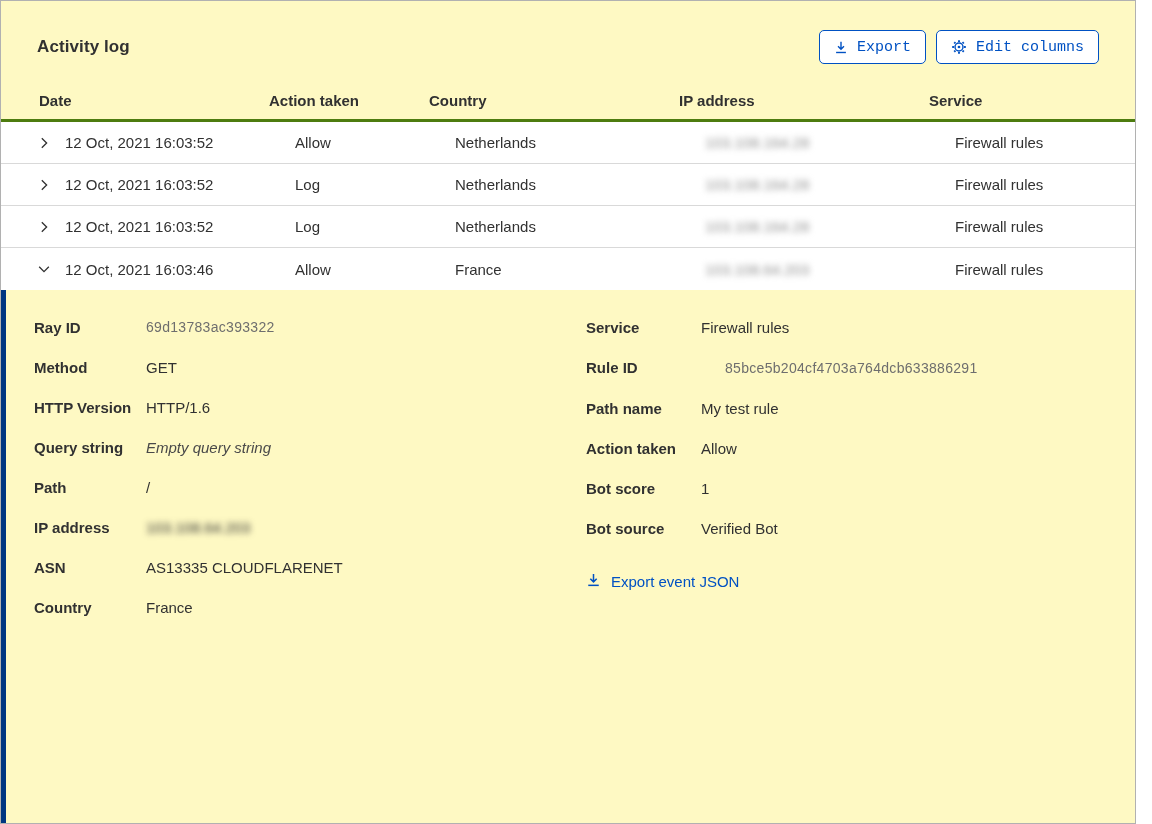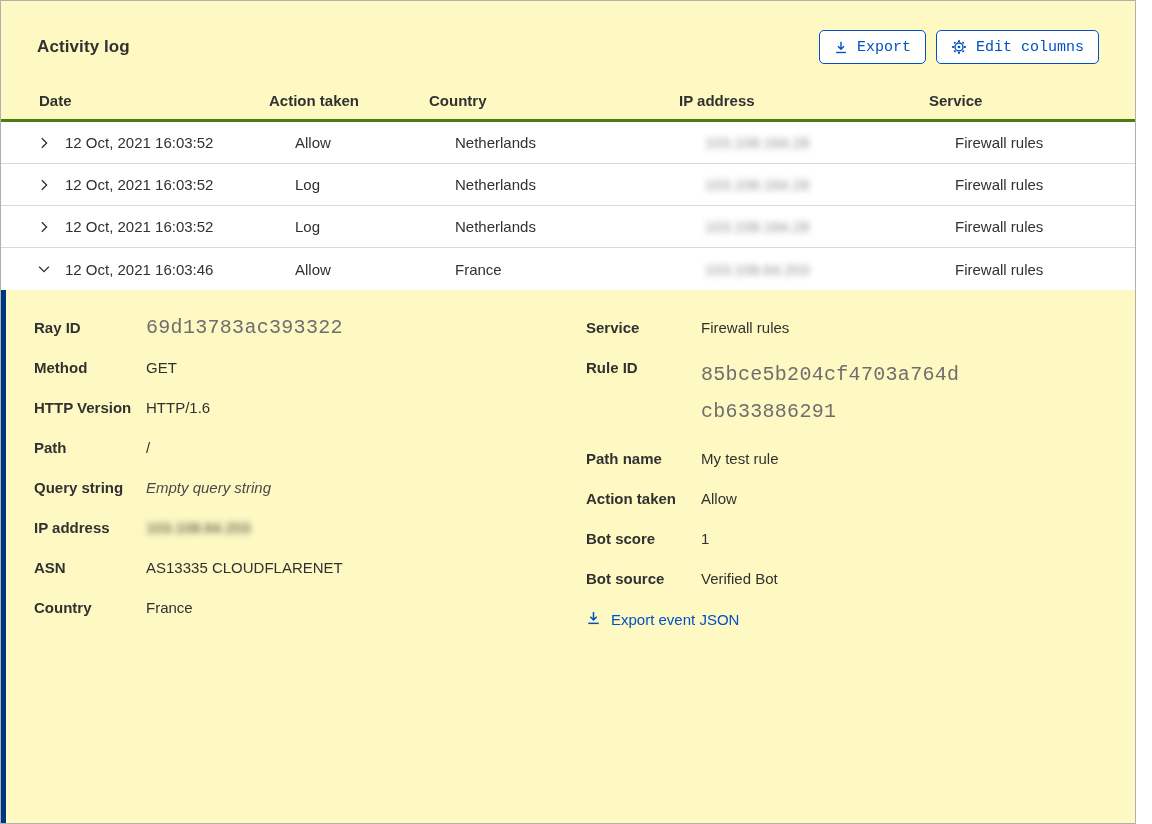--- a/index.html
+++ b/index.html
@@ -101,41 +101,42 @@
     display: flex;
     align-items: flex-start;
     margin-bottom: 17px;
     font-size: 15px;
     line-height: 23px;
   }
   .dlabel { font-weight: 700; color: #313131; flex: 0 0 112px; }
   .col-right .dlabel { flex: 0 0 115px; }
   .dvalue { color: #313131; }
   .mono {
-    font-family: Liberation Mono, monospace;
-    font-size: 20px;
+    font-family: Liberation Sans, sans-serif;
+    font-size: 14px;
     color: #6e6e6e;
     letter-spacing: 0.3px;
   }
   .wrap-id {
     max-width: 266px;
     word-break: break-all;
-    line-height: 37px;
+    line-height: 24px;
+    margin-left: 24px;
   }
   .italic { font-style: italic; color: #494949; }
   .ua-line { line-height: 23px; }
   .export-link {
     display: inline-flex;
     align-items: center;
     gap: 10px;
     color: #0051c3;
     font-size: 15px;
     text-decoration: none;
     cursor: pointer;
-    margin-top: 3px;
+    margin-top: 15px;
   }
 </style>
 </head>
 <body>
 
 <div class="frame">
 
   <div class="topbar">
     <div class="page-title">Activity log</div>
     <div class="btn-group">
@@ -233,26 +234,26 @@
       </div>
       <div class="ditem">
         <div class="dlabel">Method</div>
         <div class="dvalue">GET</div>
       </div>
       <div class="ditem">
         <div class="dlabel">HTTP Version</div>
         <div class="dvalue">HTTP/1.6</div>
       </div>
       <div class="ditem">
+        <div class="dlabel">Query string</div>
+        <div class="dvalue italic">Empty query string</div>
+      </div>
+      <div class="ditem">
         <div class="dlabel">Path</div>
         <div class="dvalue">/</div>
-      </div>
-      <div class="ditem">
-        <div class="dlabel">Query string</div>
-        <div class="dvalue italic">Empty query string</div>
       </div>
       <div class="ditem">
         <div class="dlabel">IP address</div>
         <div class="dvalue redacted">103.108.64.203</div>
       </div>
       <div class="ditem">
         <div class="dlabel">ASN</div>
         <div class="dvalue">AS13335 CLOUDFLARENET</div>
       </div>
       <div class="ditem">

